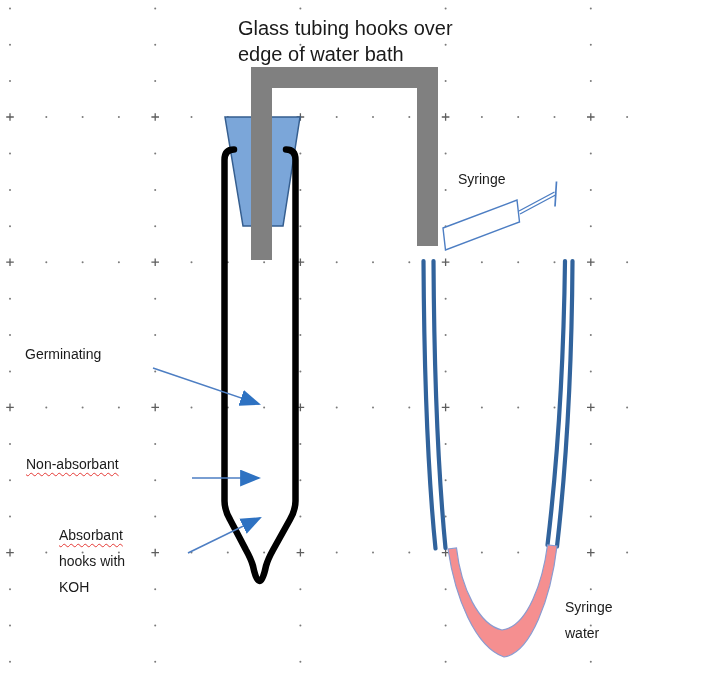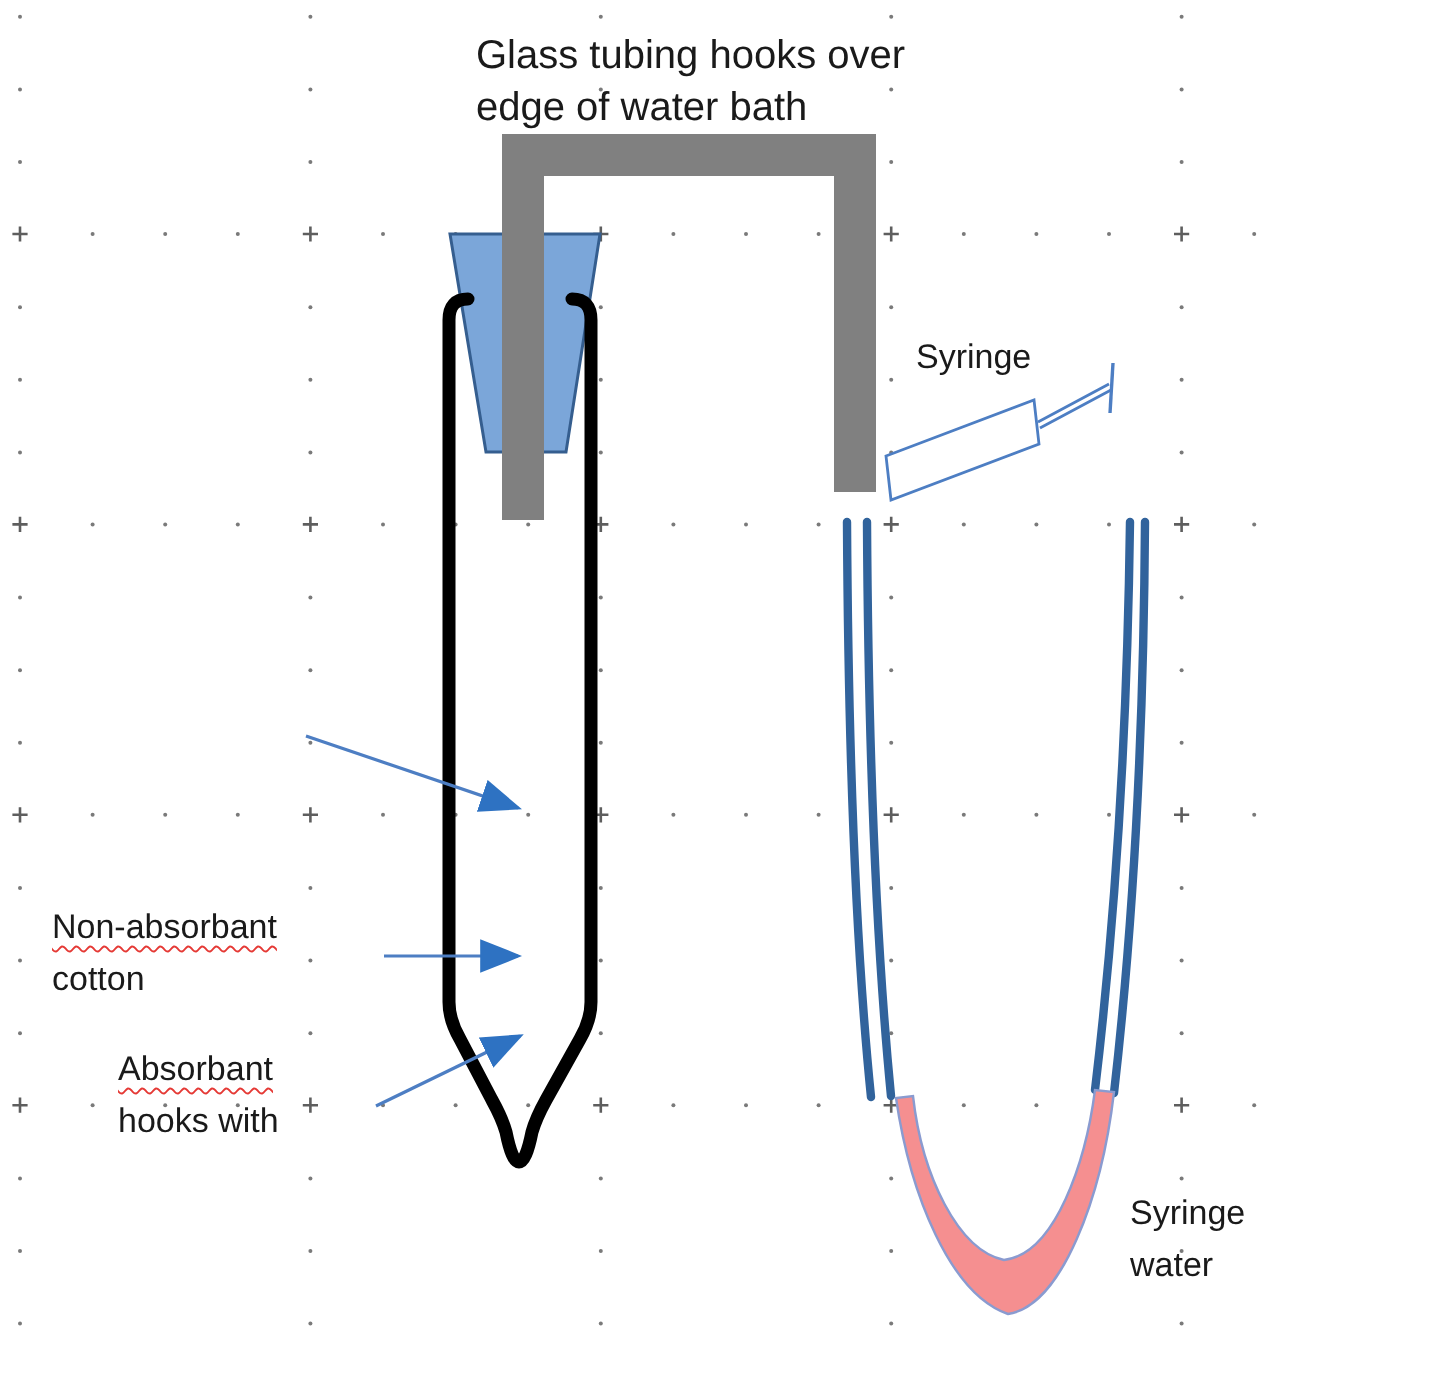--- a/index.html
+++ b/index.html
@@ -1,21 +1,21 @@
 <!DOCTYPE html>
 <html style="--text: #1a1a1a; --tubing_gray: #808080; --stopper_fill: #7ba6d9; --stopper_stroke: #355e8f; --tube_black: #000000; --manometer_blue: #31639c; --water_fill: #f58f90; --water_stroke: #8a9bd0; --arrow_line: #4d7ec3; --arrow_head: #2e72c2; --syringe_line: #4d7ec3; --squiggle_red: #e53935; --grid_dot: #7a7a7a; --grid_plus: #5e5e5e;"><head>
 <meta charset="utf-8">
 <style>
   html,body{margin:0;padding:0;background:#fff;}
   .canvas{
     position:relative;width:660px;height:691px;background:#fff;overflow:hidden;
     font-family:"Liberation Sans","DejaVu Sans",sans-serif;color:var(--text,#1a1a1a);
   }
   .canvas svg{position:absolute;left:0;top:0;}
-  .label{position:absolute;font-size:17px;line-height:26px;white-space:nowrap;}
+  .label{position:absolute;font-size:14px;line-height:26px;white-space:nowrap;}
   .label.title{font-size:20px;}
   .misspelled{
     text-decoration:underline wavy var(--squiggle_red,#e53935);
     text-decoration-thickness:1px;text-underline-offset:3px;text-decoration-skip-ink:none;
   }
   
   [data-name="glass-tubing-hook"] rect{fill:var(--tubing_gray,#808080);}
   [data-name="rubber-stopper"]{fill:var(--stopper_fill,#7ba6d9);stroke:var(--stopper_stroke,#355e8f);stroke-width:1.5;}
   [data-name="test-tube"]{fill:none;stroke:var(--tube_black,#000);stroke-width:6.5;stroke-linecap:round;stroke-linejoin:round;}
   .manometer-line{fill:none;stroke:var(--manometer_blue,#31639c);stroke-width:4.2;stroke-linecap:round;}
@@ -233,30 +233,31 @@
   <div class="label title" style="left:238px;top:15px" data-name="diagram-title">
     <div data-name="title-line">Glass tubing hooks over</div>
     <div data-name="title-line">edge of water bath</div>
   </div>
 
   <div class="label" style="left:458px;top:166px" data-name="label-syringe">
     <div data-name="label-line">Syringe</div>
   </div>
 
   <div class="label" style="left:25px;top:341px" data-name="label-germinating-peas">
+    <div data-name="label-line">Germinating</div>
   </div>
 
   <div class="label" style="left:26px;top:451px" data-name="label-non-absorbant-cotton">
     <div class="misspelled" data-name="label-line">Non-absorbant</div>
-    <div data-name="label-line">cotton</div>
   </div>
 
   <div class="label" style="left:59px;top:522px" data-name="label-absorbant-cotton-koh">
     <div class="misspelled" data-name="label-line">Absorbant</div>
     <div data-name="label-line">hooks with</div>
+    <div data-name="label-line">KOH</div>
   </div>
 
   <div class="label" style="left:587px;top:486px" data-name="label-manometer-loop">
   </div>
 
   <div class="label" style="left:565px;top:594px" data-name="label-colored-water">
     <div data-name="label-line">Syringe</div>
     <div data-name="label-line">water</div>
   </div>
 

